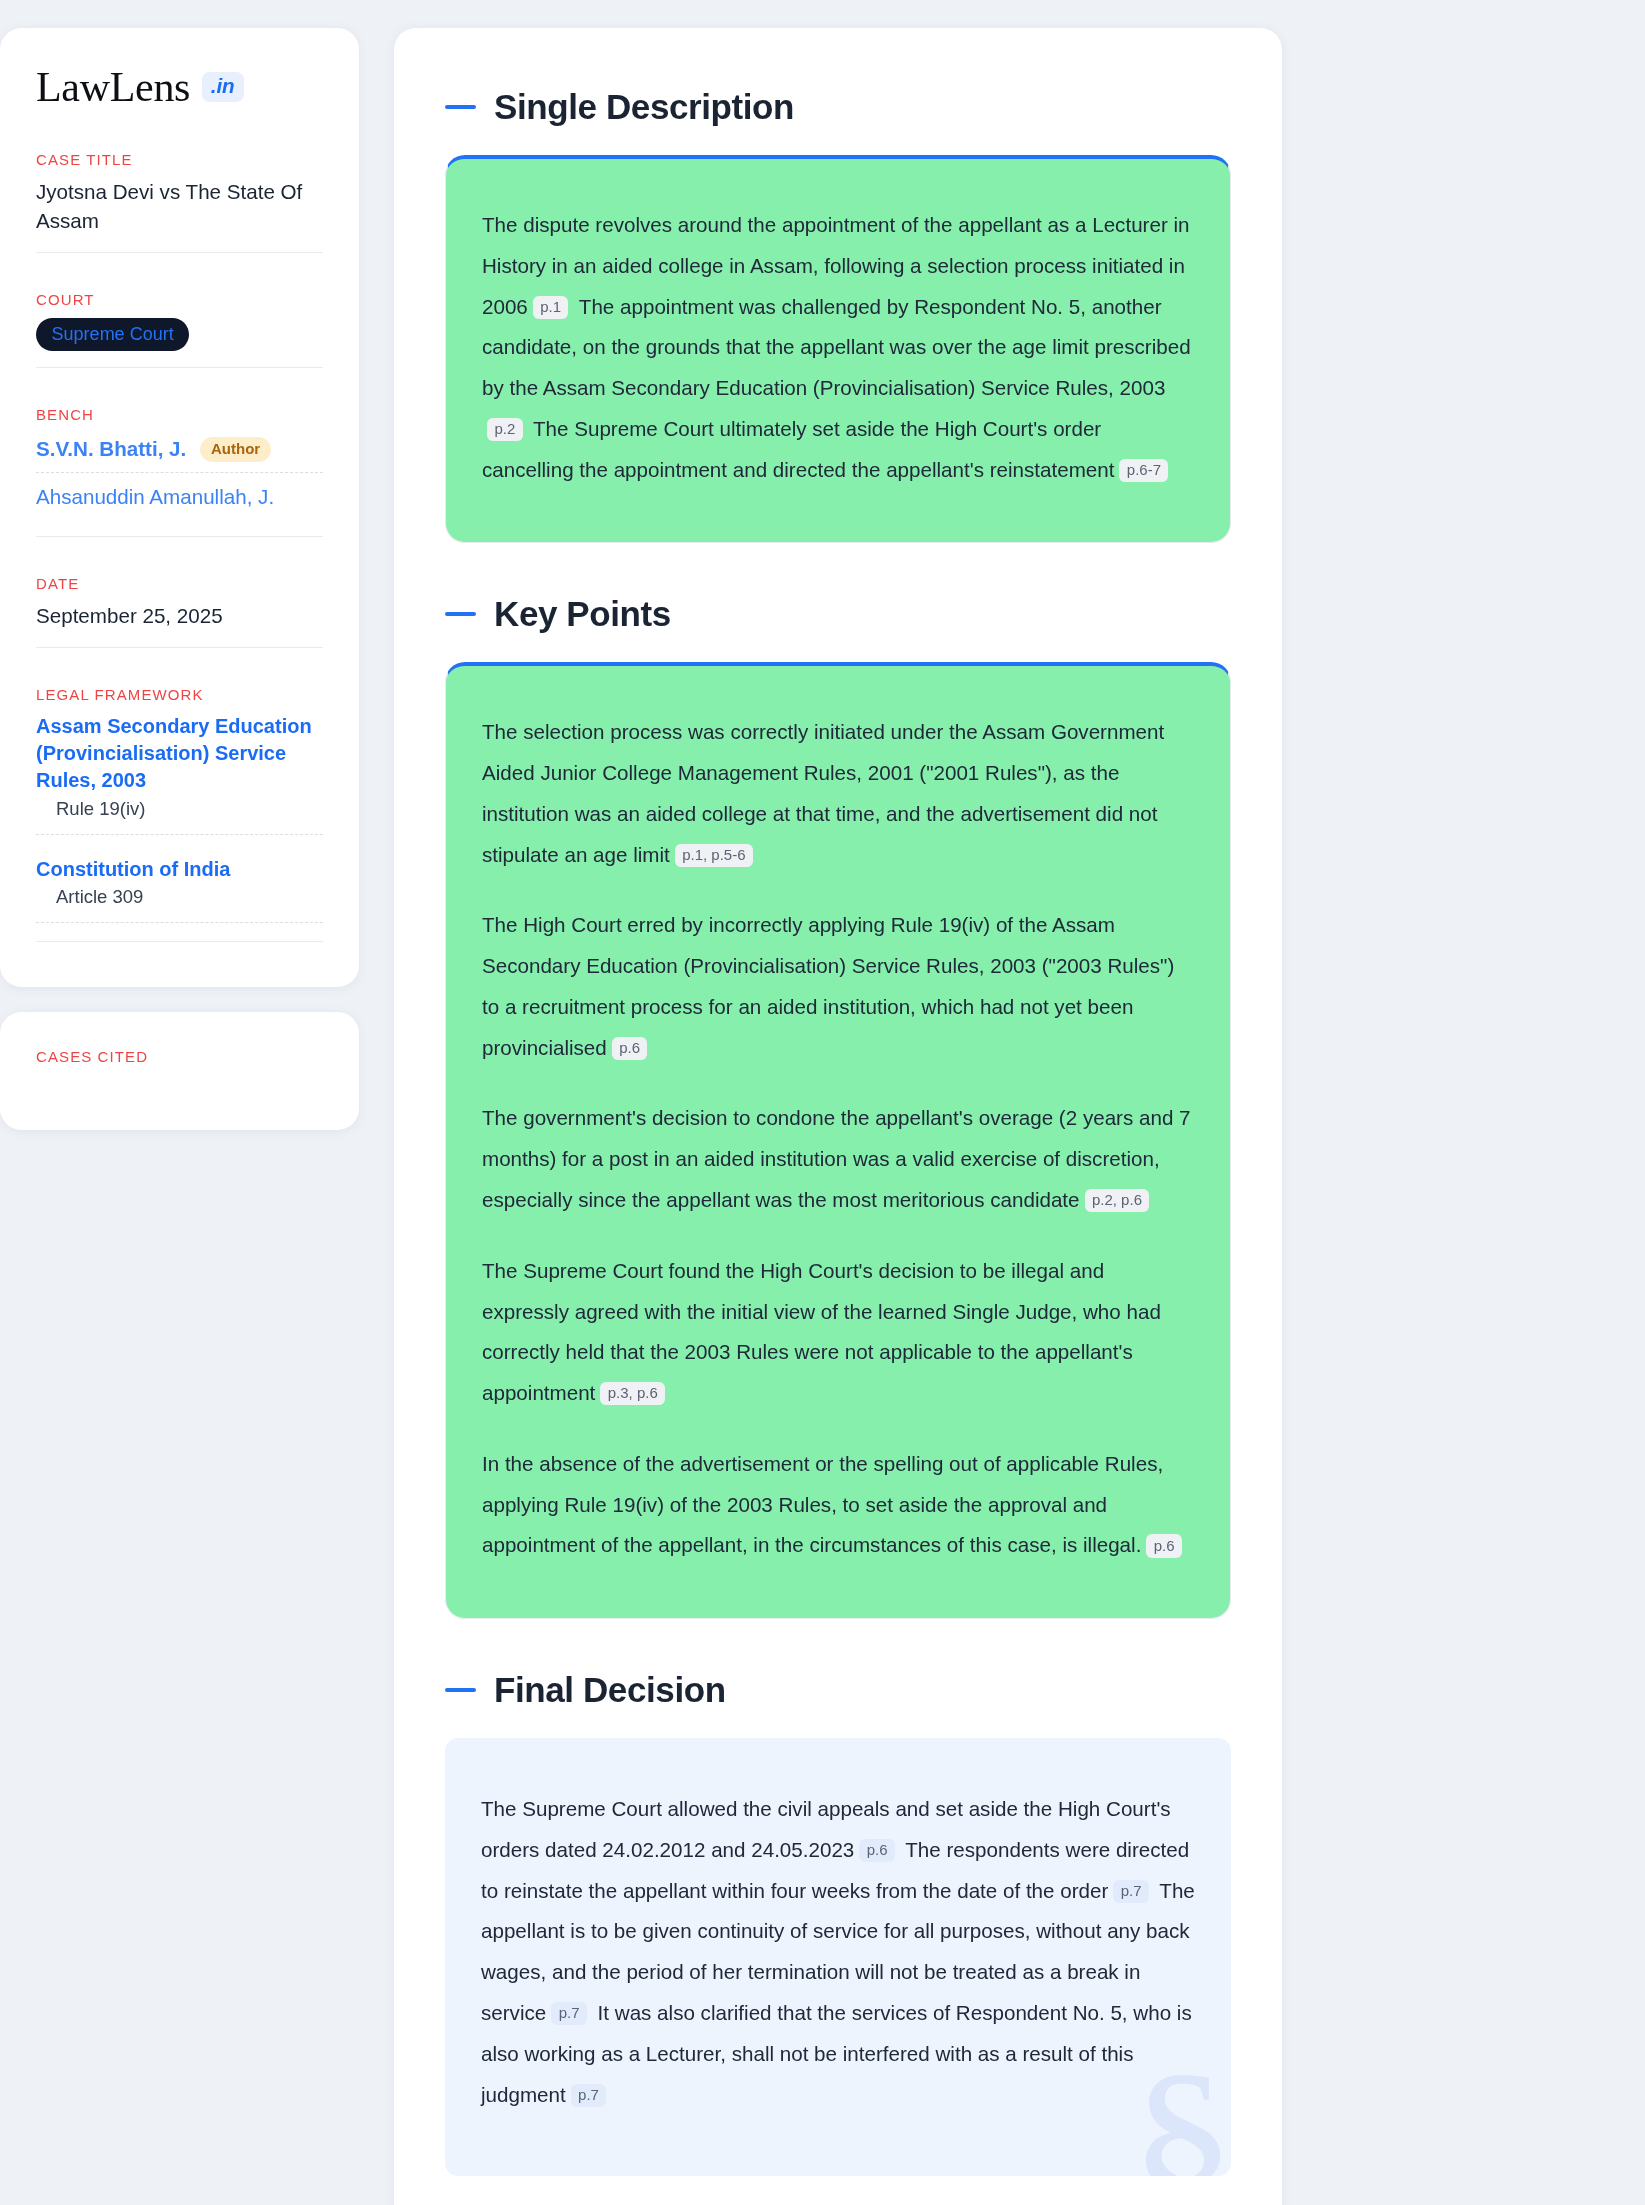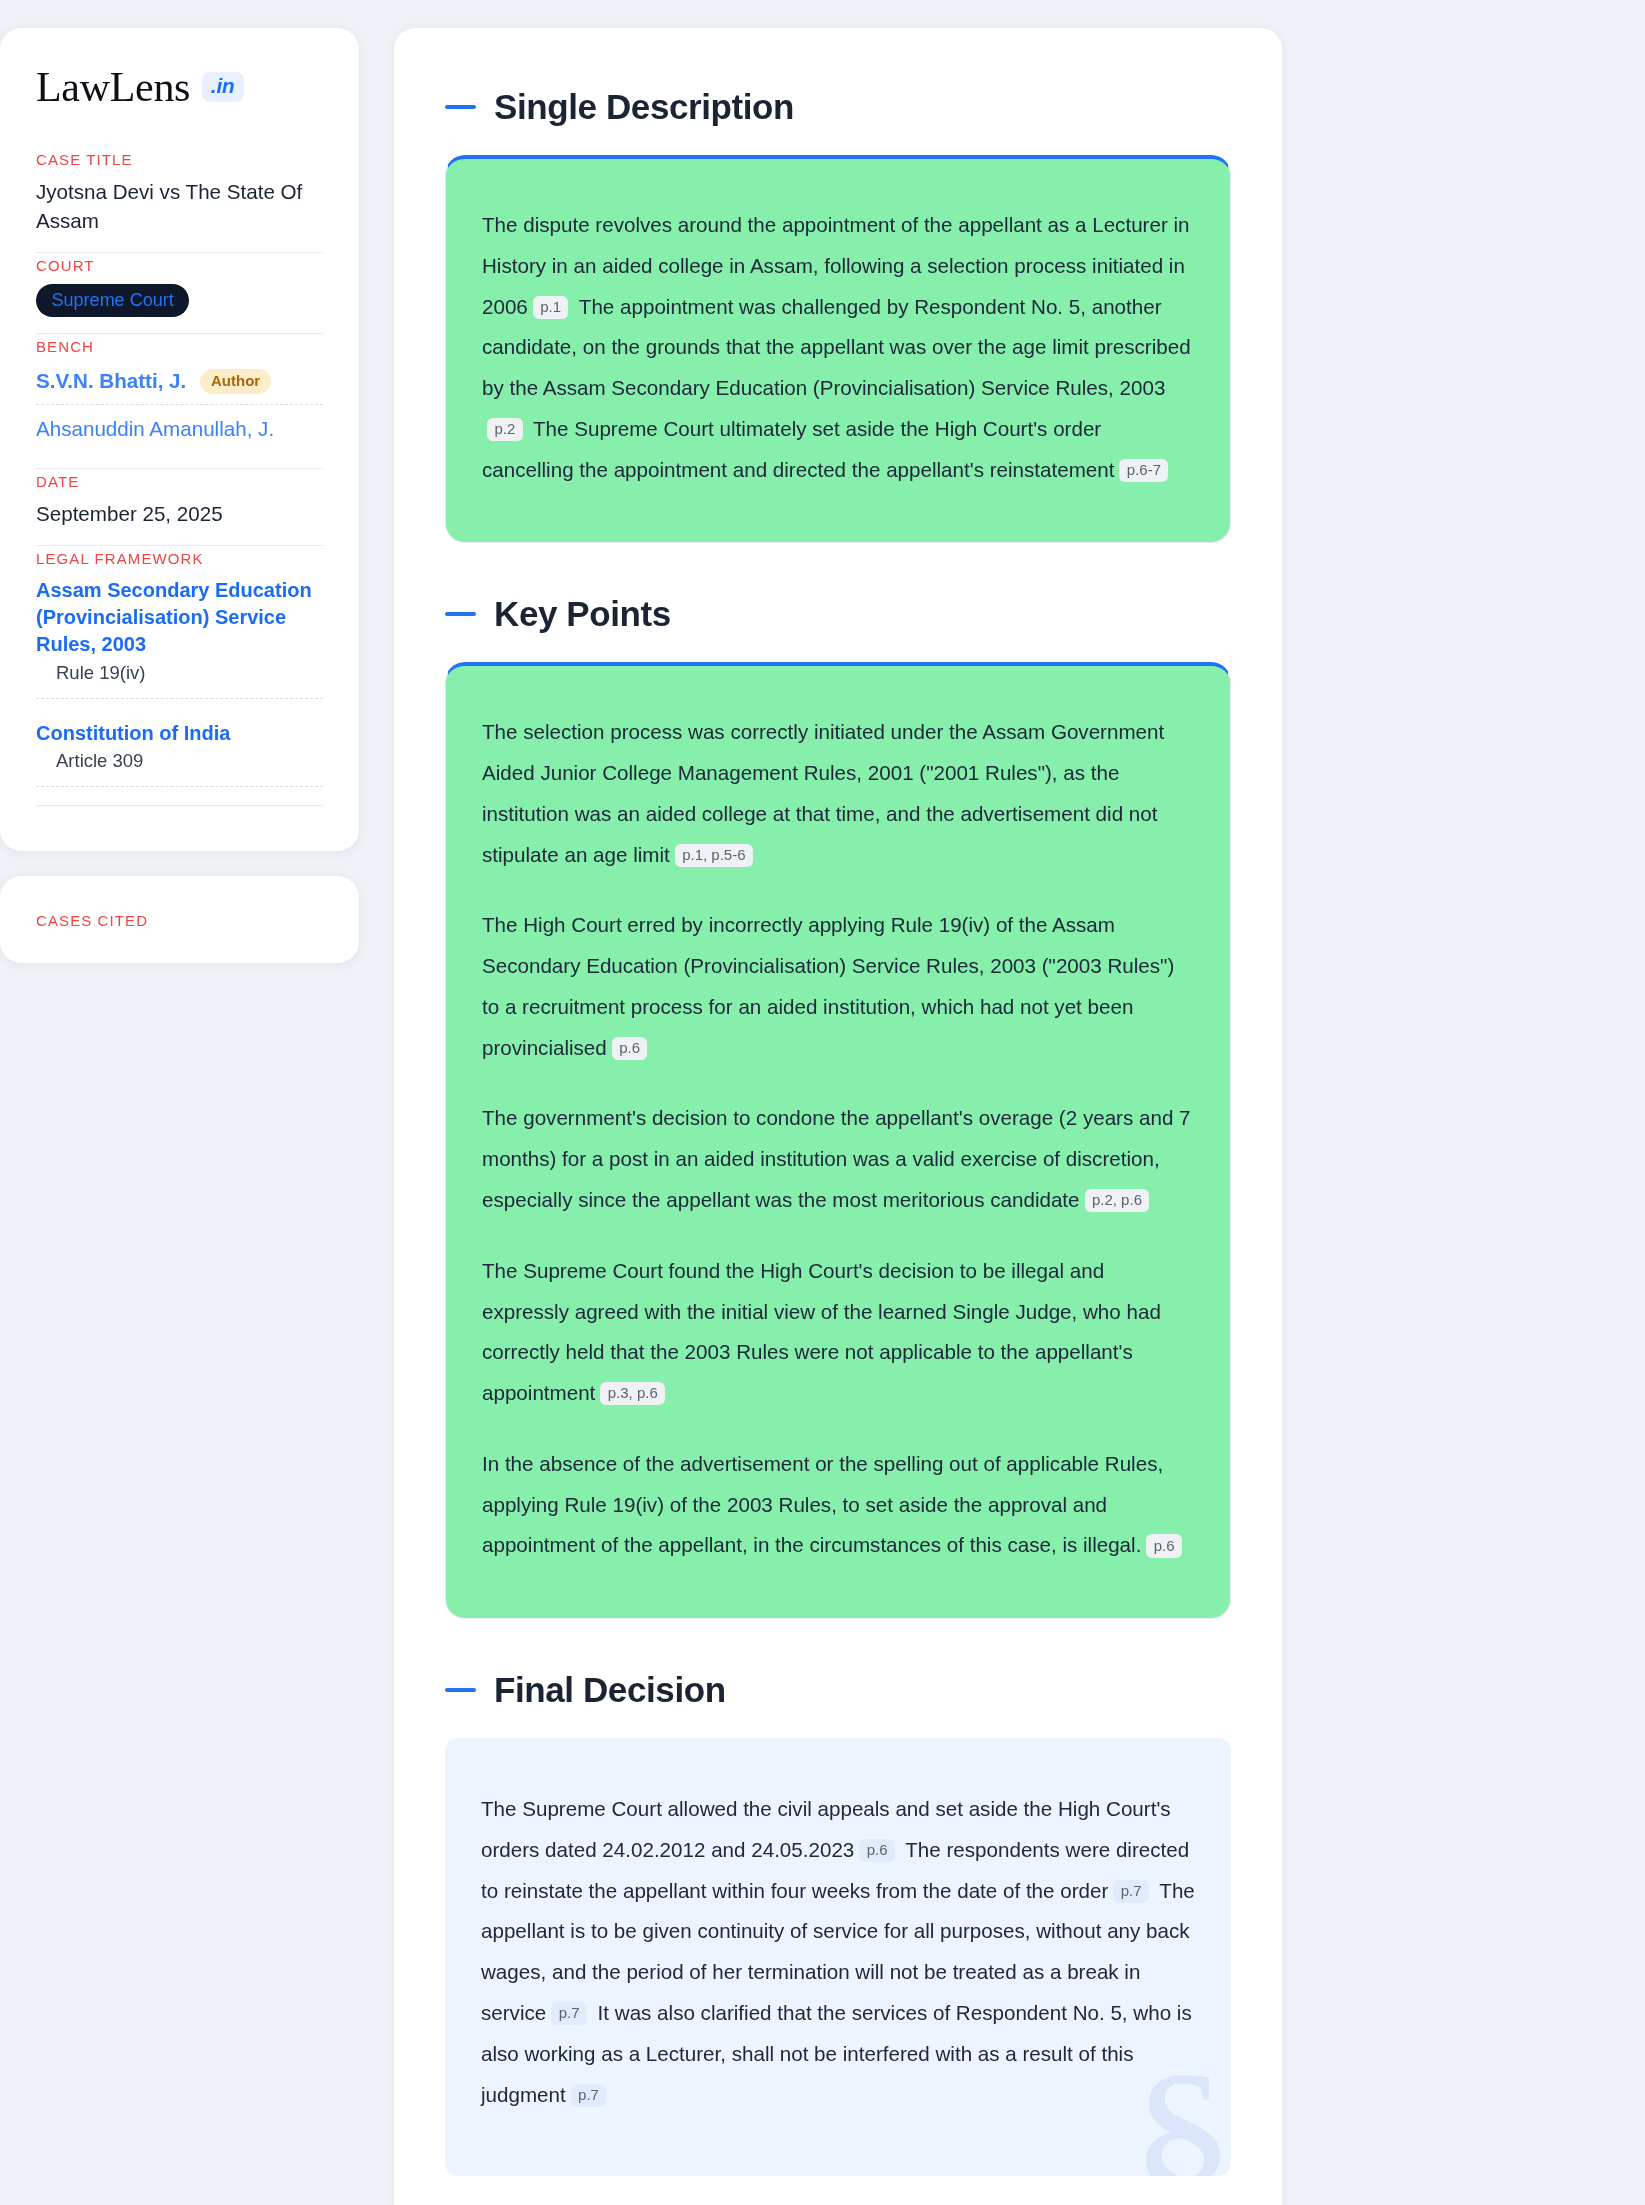--- a/index.html
+++ b/index.html
@@ -56,21 +56,21 @@
     color: #1a6cf5;
     font-size: 20.6px;
     font-weight: 700;
     border-radius: 7.4px;
     padding: 4.1px 9px 5.8px 9px;
     line-height: 1;
     font-style: italic;
   }
 
   .meta-block { padding-bottom: 16.5px; }
-  .meta-block + .meta-block { border-top: 0.8px solid #e7eaef; padding-top: 4px; }
+  .meta-block + .meta-block { border-top: 0.8px solid #e7eaef; padding-top: 38px; }
 
   .meta-label {
     font-size: 15px;
     letter-spacing: 1.1px;
     color: #ef4444;
     text-transform: uppercase;
     margin-bottom: 10px;
   }
   .meta-value {
     font-size: 20.6px;
@@ -121,21 +121,21 @@
   .law-sub {
     font-size: 18.5px;
     color: #374152;
     padding: 3.3px 0 14px 20px;
     border-bottom: 0.8px dashed #d9dee6;
     margin-bottom: 21.4px;
   }
   .law-sub.last { border-bottom: 0.8px dashed #d9dee6; margin-bottom: 11.5px; }
   .law-tail { border-top: 0.8px solid #e7eaef; margin-top: 18px; }
 
-  .sidebar-cases { padding: 36px 36px 24px 36px; }
+  .sidebar-cases { padding: 36px 36px 55px 36px; }
   .case-link {
     color: #1a6cf5;
     font-size: 20px;
     font-weight: 700;
     line-height: 1.36;
     padding-bottom: 16.5px;
     border-bottom: 0.8px dashed #d9dee6;
     display: block;
   }
 

